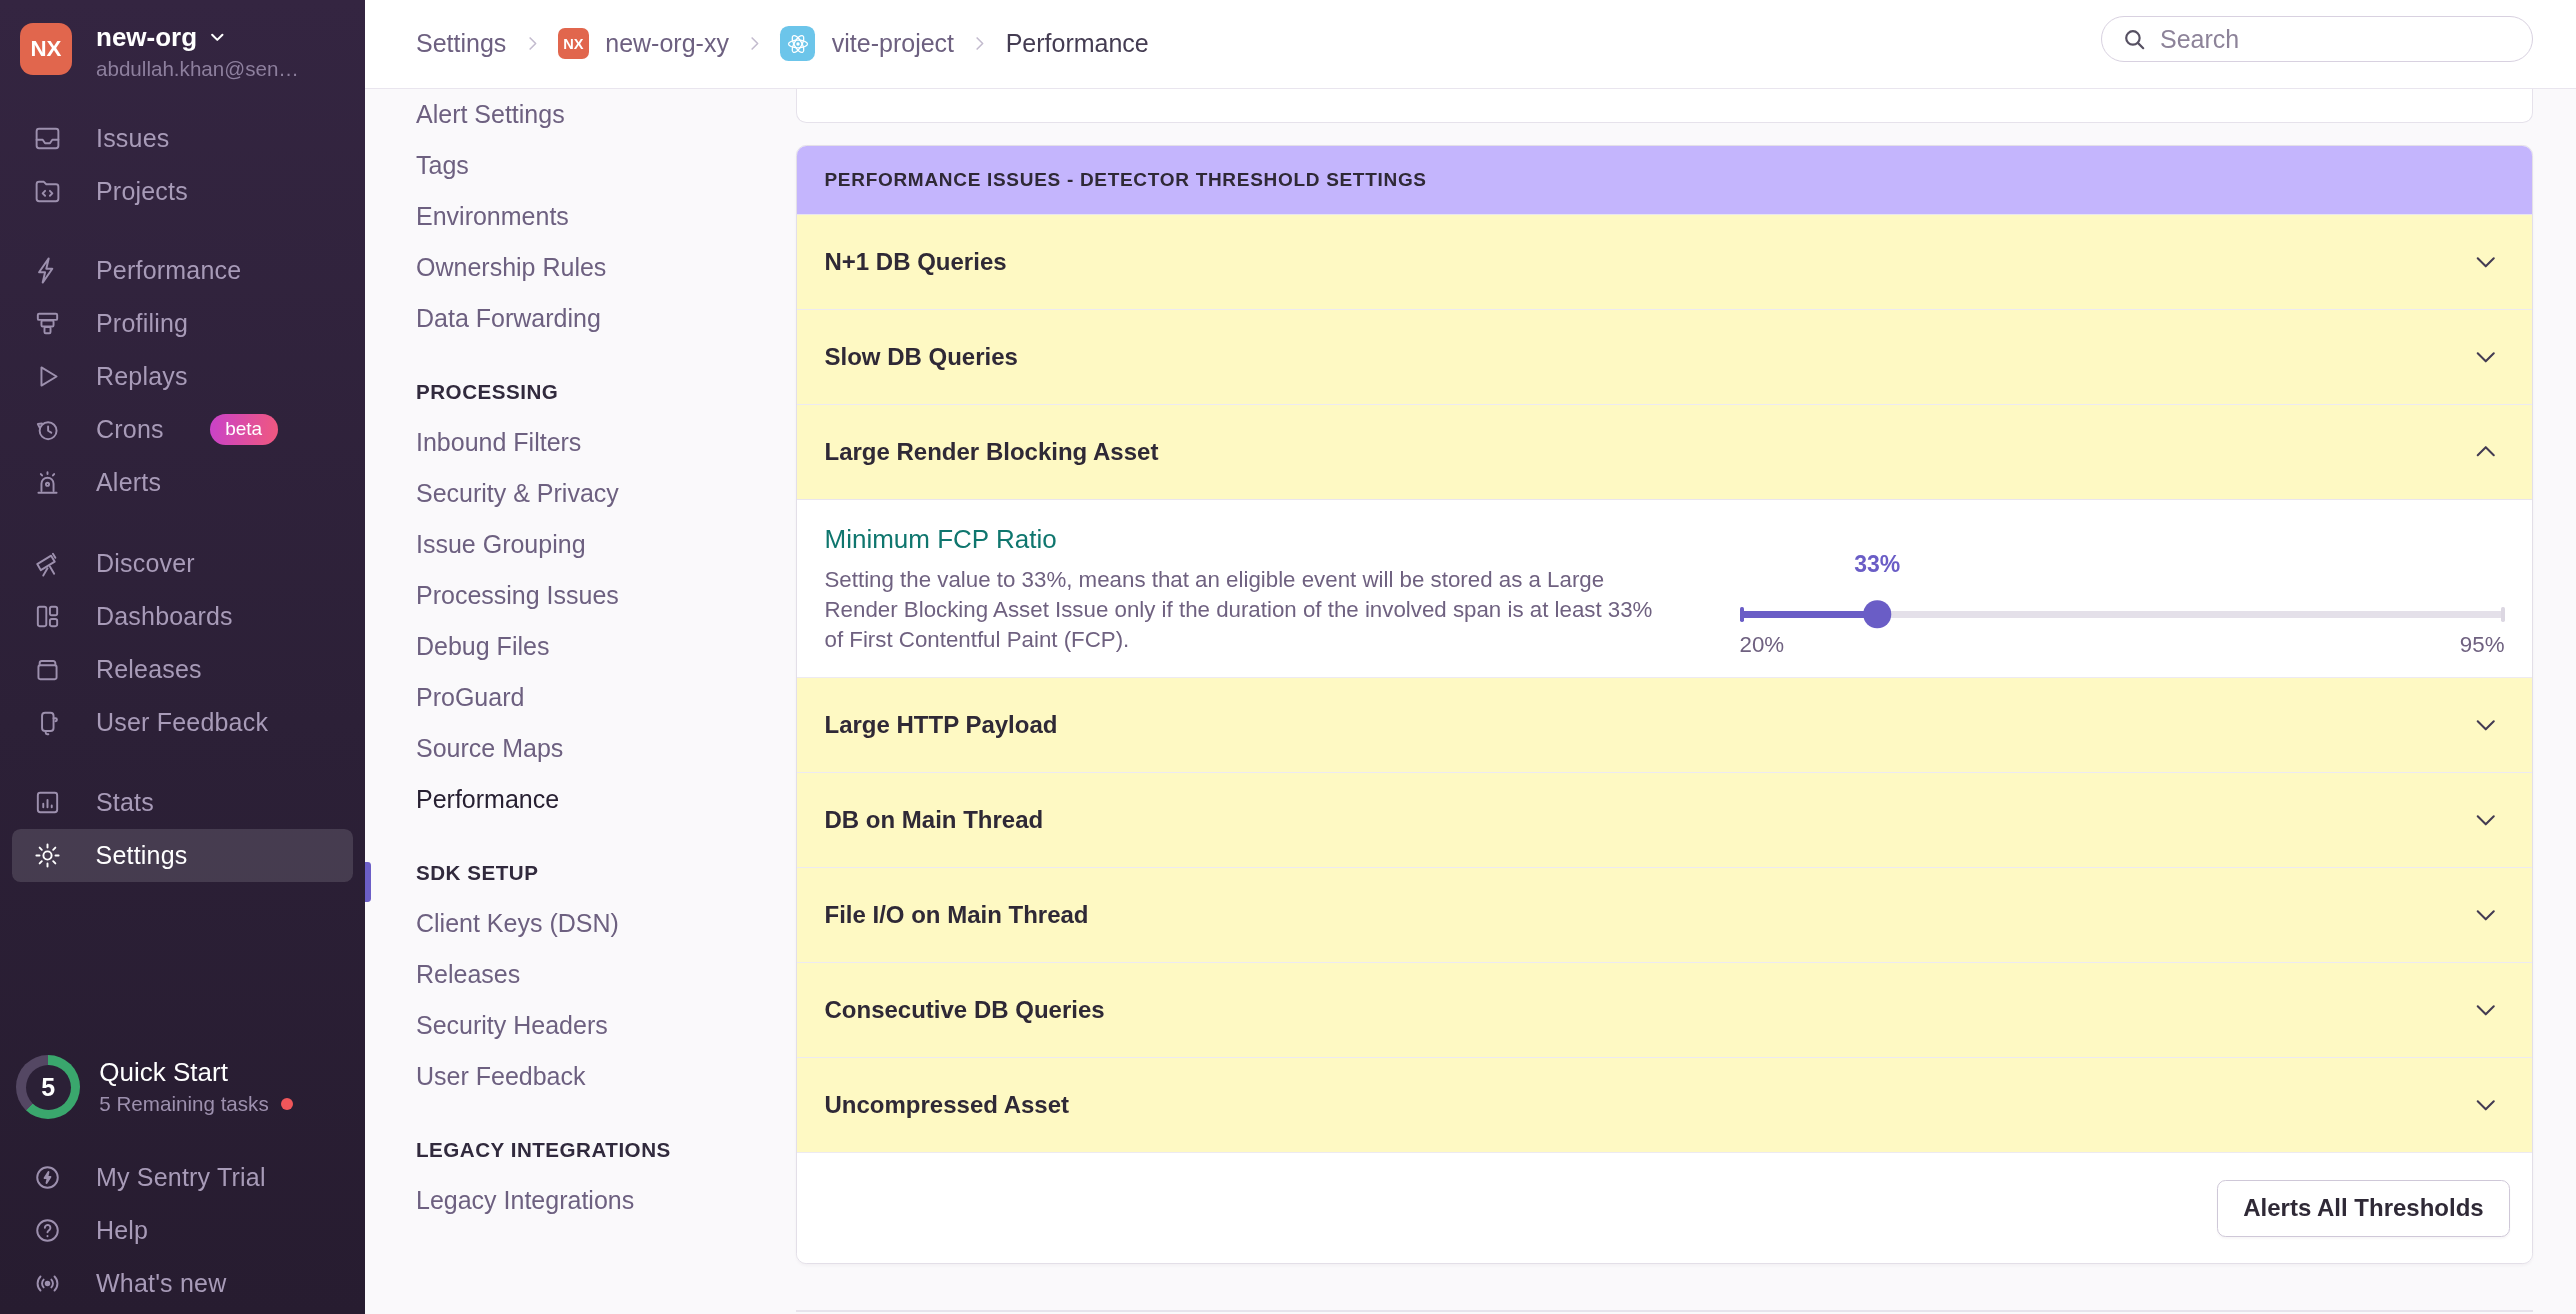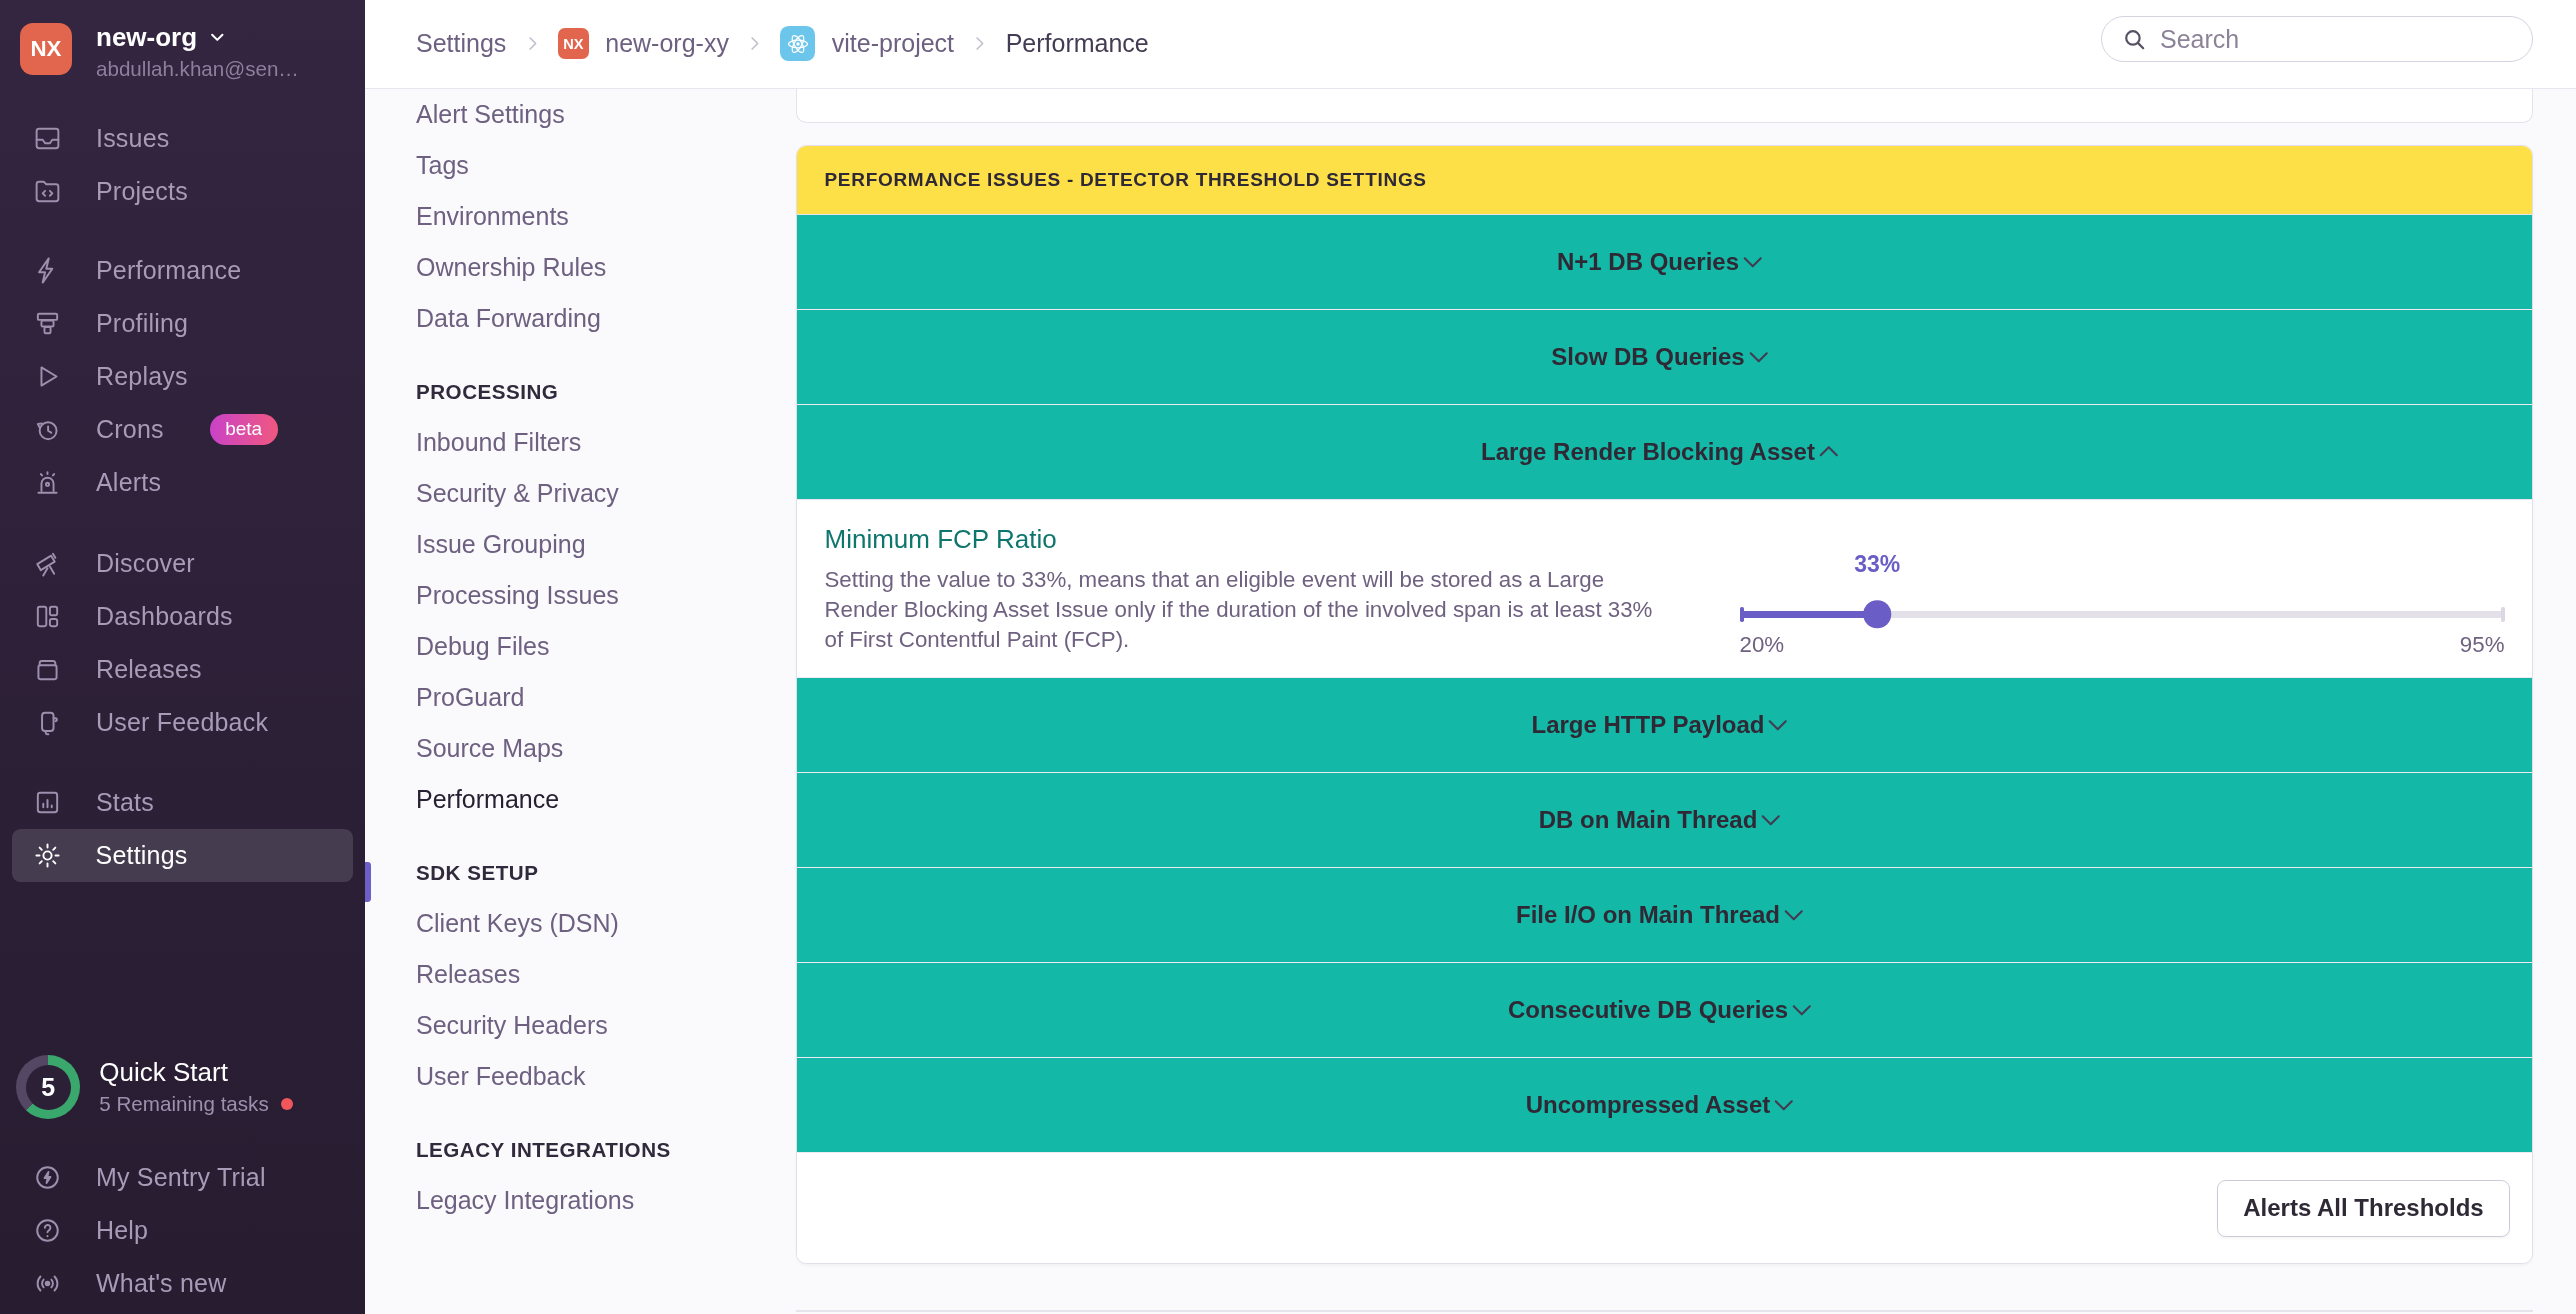--- a/index.html
+++ b/index.html
@@ -108,26 +108,26 @@
     position:absolute;left:56px;top:0;width:1737px;height:34px;box-sizing:border-box;
     background:#fff;border:1.7px solid #e6e2eb;border-top:none;border-radius:0 0 10.3px 10.3px;
   }
   .panel{
     position:absolute;left:56px;top:56px;width:1737px;box-sizing:border-box;
     background:#fff;border:1.7px solid #e3dfe8;border-radius:10.3px;
     box-shadow:0 1.7px 2.6px rgba(64,50,86,0.04);overflow:hidden;
   }
   .panel-header{
     height:69px;box-sizing:border-box;display:flex;align-items:center;padding:0 27.5px;
-    background:#fde047;border-bottom:1.7px solid #e9e5ee;
+    background:#c4b5fd;border-bottom:1.7px solid #e9e5ee;
     font-size:19px;font-weight:700;letter-spacing:0.7px;color:#2f2936;
   }
   .prow{
-    height:95px;box-sizing:border-box;display:flex;align-items:center;justify-content:center;
-    padding:0 33px 0 27.5px;border-bottom:1.7px solid #edeaf1;background:#14b8a6;cursor:pointer;
+    height:95px;box-sizing:border-box;display:flex;align-items:center;justify-content:space-between;
+    padding:0 33px 0 27.5px;border-bottom:1.7px solid #edeaf1;background:#fef9c3;cursor:pointer;
   }
   .prow-label{font-size:24px;font-weight:700;color:#2f2936;}
   .chev{width:27.5px;height:27.5px;color:#433b52;}
   .chev.up{transform:rotate(180deg);}
   .expanded{
     box-sizing:border-box;display:flex;justify-content:space-between;
     padding:24px 27.5px 0 27.5px;height:178px;border-bottom:1.7px solid #edeaf1;background:#fff;
   }
   .exp-left{width:859px;}
   .exp-heading{font-size:26px;color:#0f766e;}

